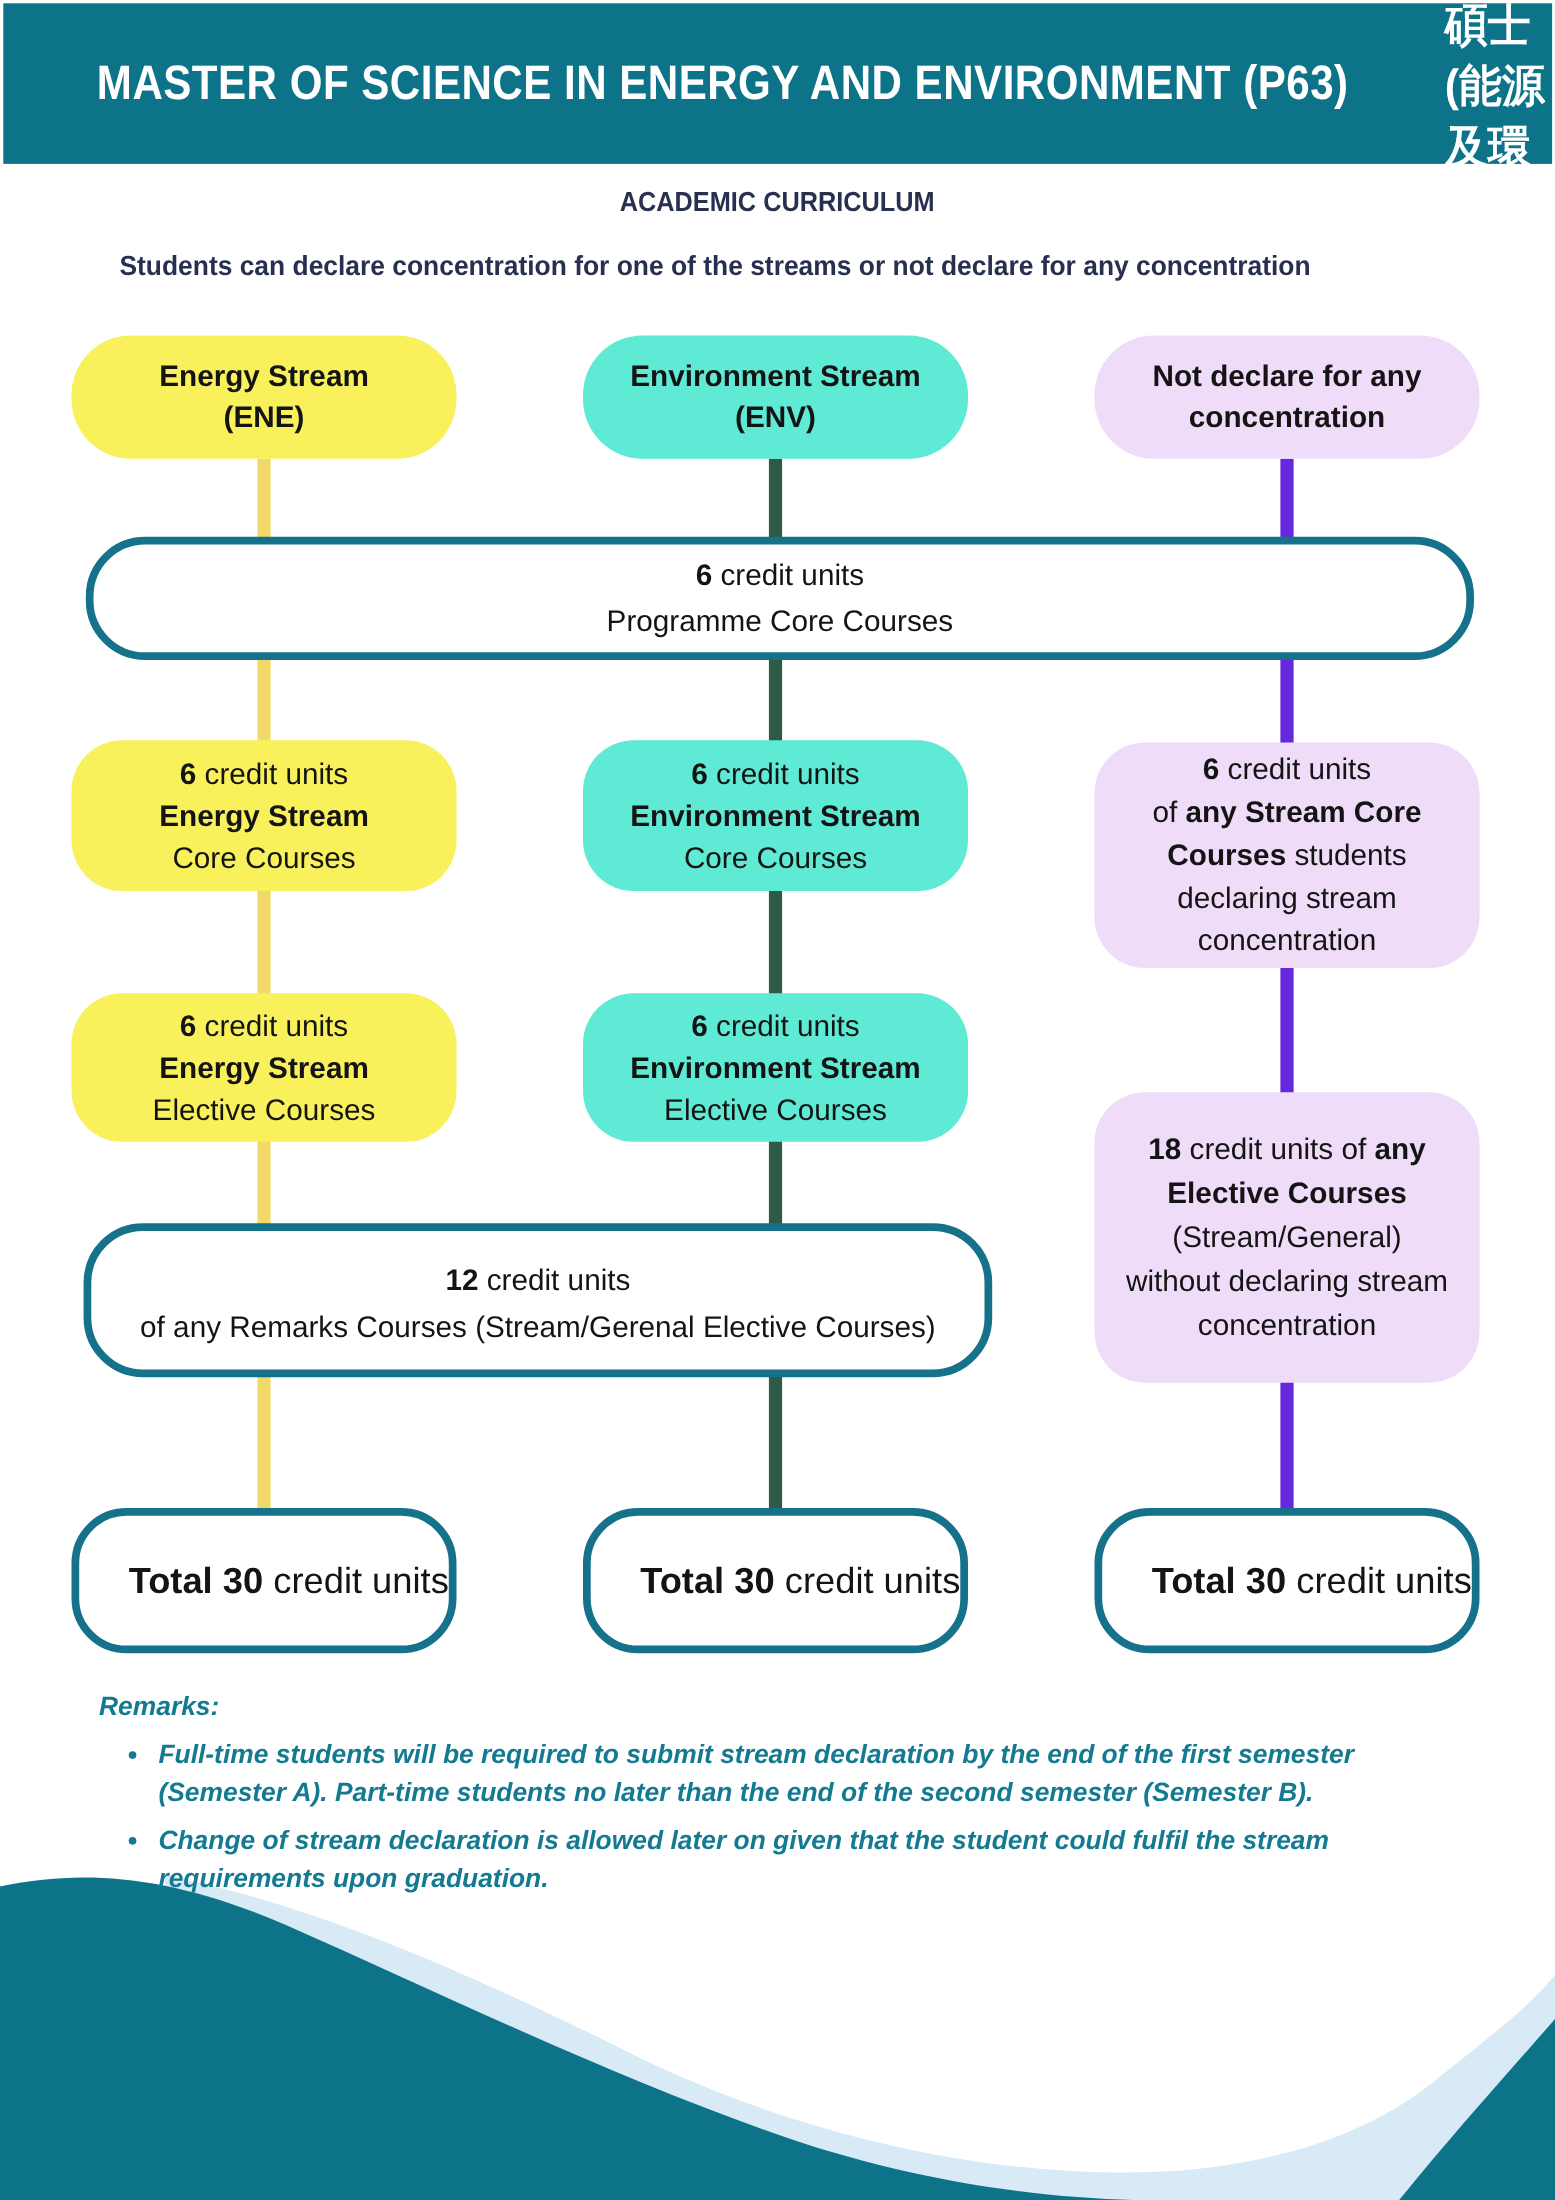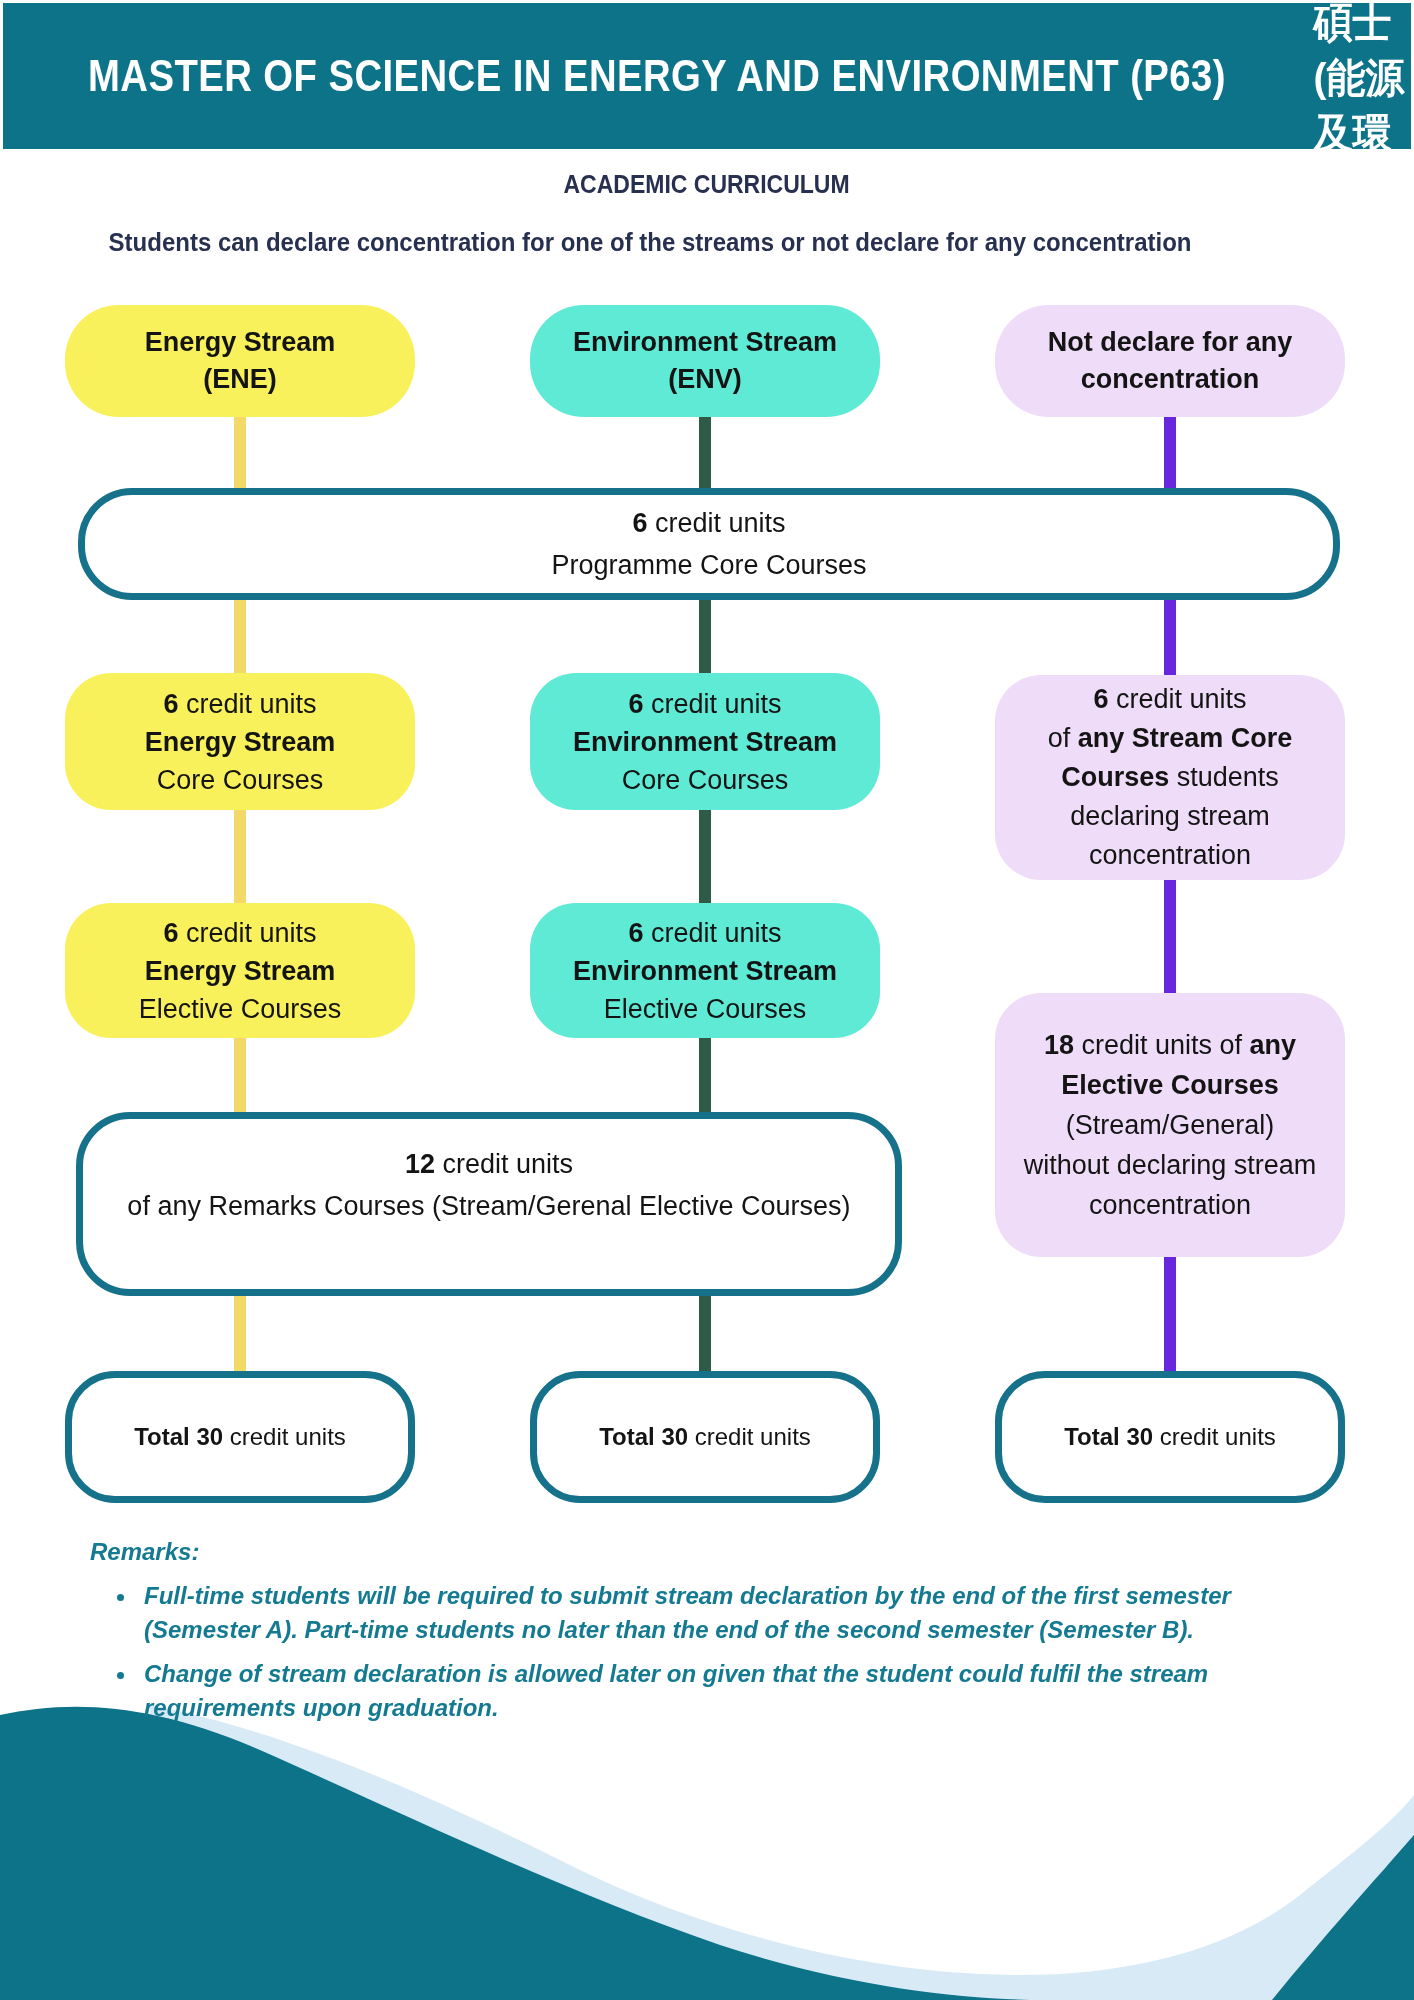--- a/index.html
+++ b/index.html
@@ -39,24 +39,24 @@
     font-size:27px;line-height:38px;text-align:center;}
   #core1,#core2{top:673px;height:137px;}
   #core3{top:675px;height:205px;line-height:39px;}
   #el1,#el2{top:903px;height:135px;}
   #el3{top:993px;height:264px;line-height:40px;}
   
   .wbox{position:absolute;background:#ffffff;border:7px solid #16718a;box-sizing:border-box;
     z-index:3;display:flex;flex-direction:column;align-items:center;text-align:center;
     color:#141414;font-size:27px;line-height:42px;}
   #prog{left:78px;top:488px;width:1262px;height:112px;border-radius:54px;justify-content:center;}
-  #any12{left:76px;top:1112px;width:826px;height:184px;border-radius:54px;
+  #any12{left:76px;top:1112px;width:826px;height:140px;border-radius:54px;
     justify-content:flex-start;padding-top:24px;}
   .total{top:1371px;width:350px;height:132px;border-radius:50px;justify-content:center;
-    font-size:24px;}
+    font-size:33px;align-items:flex-end;}
   
   #remarks{position:absolute;left:90px;top:1535px;width:1250px;z-index:2;
     color:#147a91;font-style:italic;font-weight:700;font-size:24px;line-height:34px;}
   #remarks .remarks-title{margin:0 0 10px 0;}
   #remarks ul{margin:0;padding-left:48px;}
   #remarks li{margin-bottom:10px;padding-left:6px;}
   
   #wave{position:absolute;left:0;top:1670px;width:1414px;height:330px;z-index:1;}
 </style>
 </head>

